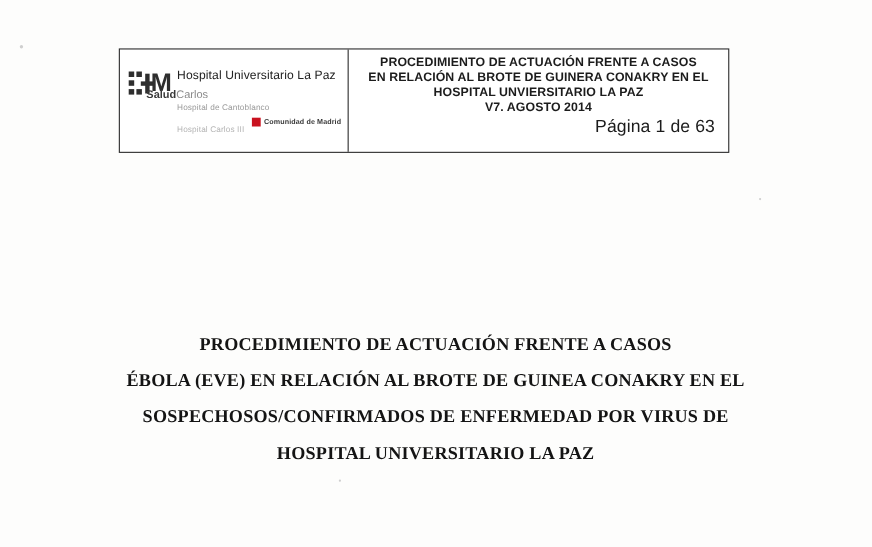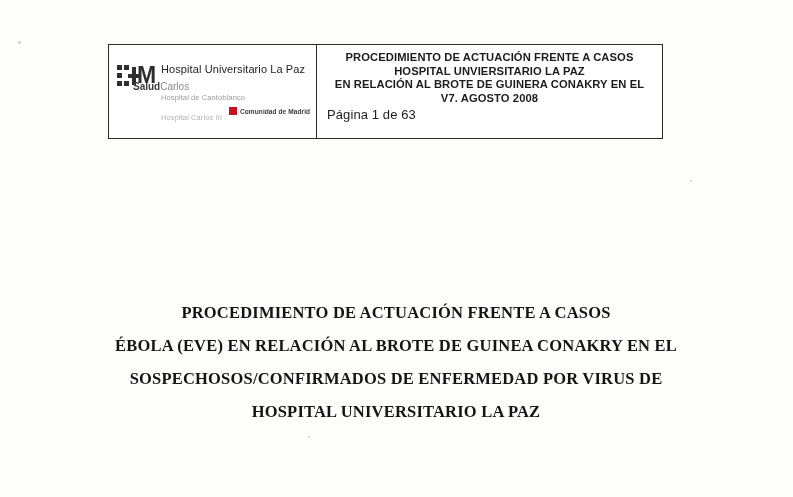--- a/index.html
+++ b/index.html
@@ -151,22 +151,22 @@
     font-weight: bold;
     color: #1c1c1c;
     line-height: 13.5px;
     text-align: center;
     letter-spacing: 0.1px;
     white-space: nowrap;
   }
   .hdr-page {
     margin-top: 2px;
     width: 100%;
-    text-align: left;
-    font-size: 13px;
+    text-align: right;
+    font-size: 16px;
     color: #1c1c1c;
     letter-spacing: 0.1px;
     padding-right: 2px;
     box-sizing: border-box;
   }
 
   
   .doc-title {
     position: absolute;
     left: 96px;
@@ -225,23 +225,23 @@
         <span class="bold">Salud</span><span class="light">Carlos</span>
       </div>
       <div class="comunidad">
         <span class="flag"></span>
         <span class="cm-text">Comunidad de Madrid</span>
       </div>
     </div>
 
     <div class="header-title-cell">
       <div class="hdr-line">PROCEDIMIENTO DE ACTUACIÓN FRENTE A CASOS</div>
+      <div class="hdr-line">EN RELACIÓN AL BROTE DE GUINERA CONAKRY EN EL</div>
       <div class="hdr-line">HOSPITAL UNVIERSITARIO LA PAZ</div>
-      <div class="hdr-line">EN RELACIÓN AL BROTE DE GUINERA CONAKRY EN EL</div>
-      <div class="hdr-line">V7. AGOSTO 2008</div>
+      <div class="hdr-line">V7. AGOSTO 2014</div>
       <div class="hdr-page">Página 1 de 63</div>
     </div>
 
   </div>
 
   <div class="doc-title">
     <span class="tl">PROCEDIMIENTO DE ACTUACIÓN FRENTE A CASOS</span>
     <span class="tl">ÉBOLA (EVE) EN RELACIÓN AL BROTE DE GUINEA CONAKRY EN EL</span>
     <span class="tl">SOSPECHOSOS/CONFIRMADOS  DE ENFERMEDAD POR VIRUS DE</span>
     <span class="tl">HOSPITAL UNIVERSITARIO LA PAZ</span>

